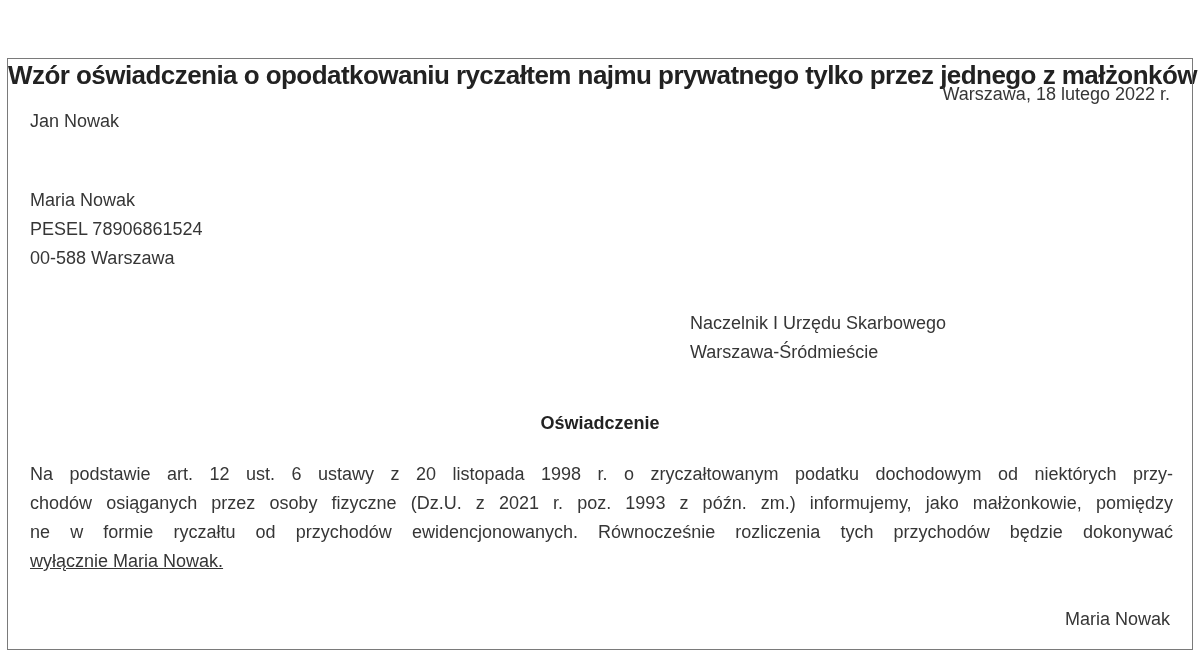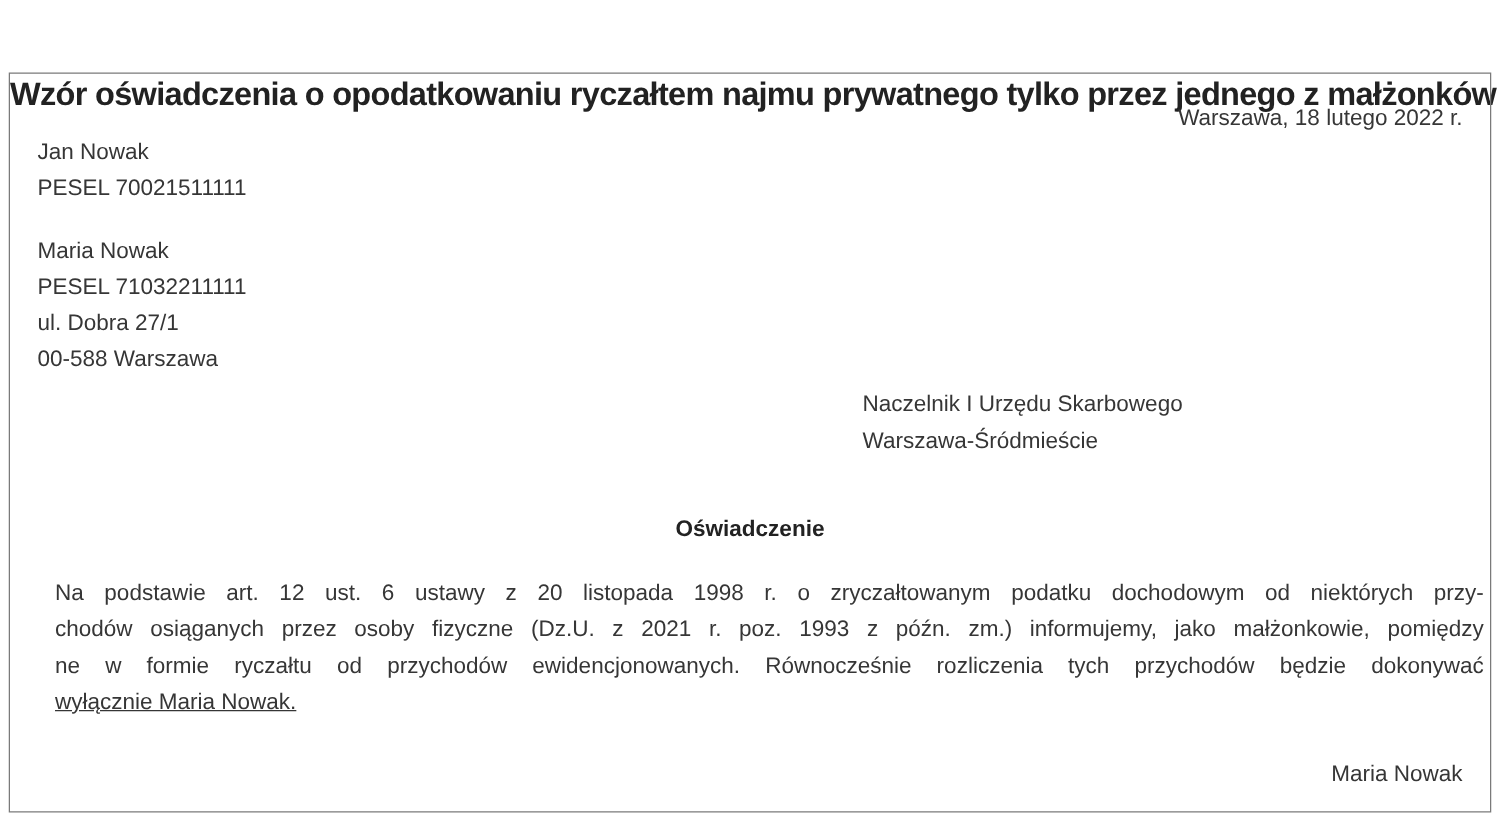--- a/index.html
+++ b/index.html
@@ -24,46 +24,44 @@
       font-family: "Liberation Sans", sans-serif; color: #363636;
     }
     .date { right: 22px; top: 21px; text-align: right; }
     .sender { left: 22px; top: 48px; }
     .sender2 { left: 22px; top: 127px; }
     .recipient { left: 682px; top: 250px; }
     .heading {
       left: 0; right: 0; top: 350px; text-align: center; font-weight: bold; color: #222;
     }
     .body-text {
-      position: absolute; left: 36px; top: 401px; width: 1143px;
+      position: absolute; left: 22px; top: 401px; width: 1143px;
       font-size: 18px; line-height: 29px; text-align: justify;
       font-family: "Liberation Sans", sans-serif; color: #363636;
     }
     .body-text span { display: block; white-space: nowrap; text-align-last: justify; }
     .body-text span.last { text-align-last: left; text-decoration: underline; }
     .signature { right: 22px; top: 546px; text-align: right; }
     .line { display: block; }
   </style>
 </head>
 <body>
 
 <div class="title">Wzór oświadczenia o opodatkowaniu ryczałtem najmu prywatnego tylko przez jednego z małżonków</div>
 
 <div class="box">
   <div class="t date">Warszawa, 18 lutego 2022 r.</div>
 
   <div class="t sender">
     <span class="line">Jan Nowak</span>
-    <span class="line">PESEL 70021511111</span>
   </div>
 
   <div class="t sender2">
     <span class="line">Maria Nowak</span>
-    <span class="line">PESEL 71032211111</span>
-    <span class="line">ul. Dobra 27/1</span>
+    <span class="line">PESEL 78906861524</span>
     <span class="line">00-588 Warszawa</span>
   </div>
 
   <div class="t recipient">
     <span class="line">Naczelnik I Urzędu Skarbowego</span>
     <span class="line">Warszawa-Śródmieście</span>
   </div>
 
   <div class="t heading">Oświadczenie</div>
 

